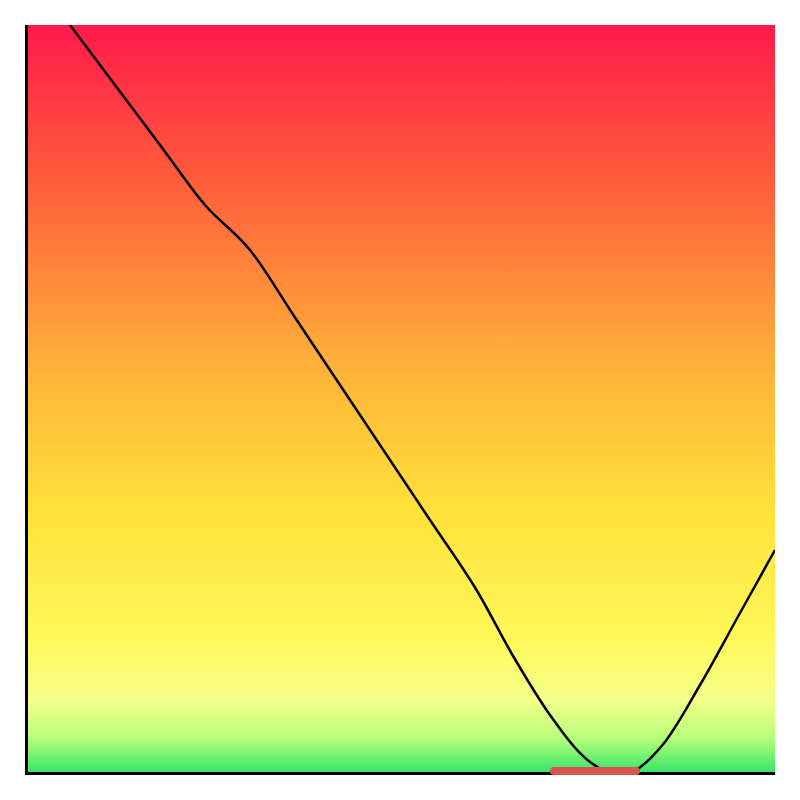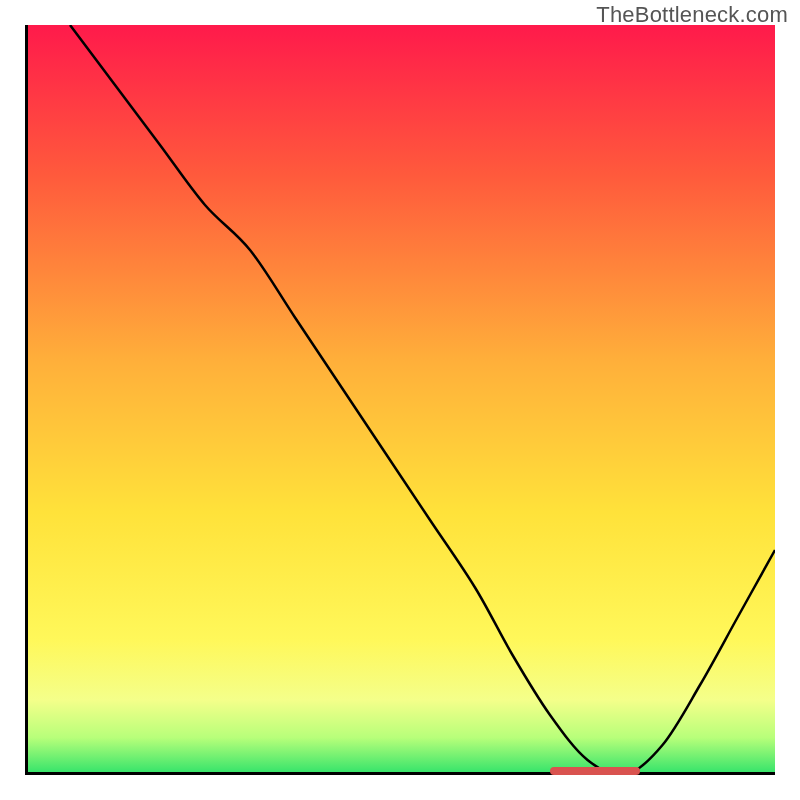--- a/index.html
+++ b/index.html
@@ -78,21 +78,20 @@
     z-index: 6;
     height: 8px;
     border-radius: 4px;
     background: #d9534f;
   }
 </style>
 </head>
 <body>
 
 <div class="container">
-  <div class="watermark">TheBottleneck.com</div>
 
   <div class="plot">
     <div class="plot-bg" style="background: linear-gradient(rgb(255, 26, 75) 0%, rgb(255, 90, 60) 20%, rgb(255, 176, 58) 45%, rgb(255, 226, 58) 65%, rgb(255, 248, 90) 82%, rgb(244, 255, 138) 90%, rgb(184, 255, 122) 95%, rgb(46, 226, 106) 100%);"></div>
 
     <svg class="curve" viewBox="0 0 750 750" preserveAspectRatio="none">
       <path d="M 45.0 0.0 C 52.5 10.0 75.0 40.0 90.0 60.0 C 105.0 80.0 120.0 100.0 135.0 120.0 C 150.0 140.0 165.0 162.5 180.0 180.0 C 195.0 197.5 210.0 206.3 225.0 225.0 C 240.0 243.8 255.0 270.0 270.0 292.5 C 285.0 315.0 300.0 337.5 315.0 360.0 C 330.0 382.5 345.0 405.0 360.0 427.5 C 375.0 450.0 390.0 472.5 405.0 495.0 C 420.0 517.5 436.3 540.0 450.0 562.5 C 463.8 585.0 475.0 608.8 487.5 630.0 C 500.0 651.3 512.5 672.5 525.0 690.0 C 537.5 707.5 550.0 725.0 562.5 735.0 C 575.0 745.0 587.5 752.5 600.0 750.0 C 612.5 747.5 625.0 735.0 637.5 720.0 C 650.0 705.0 662.5 681.3 675.0 660.0 C 687.5 638.8 700.0 615.0 712.5 592.5 C 725.0 570.0 743.8 536.3 750.0 525.0" fill="none" stroke="#000000" stroke-width="2.5"></path>
     </svg>
 
     <div class="min-marker" style="left: 70%; width: 12%; bottom: 0px; background: rgb(217, 83, 79);"></div>
 

